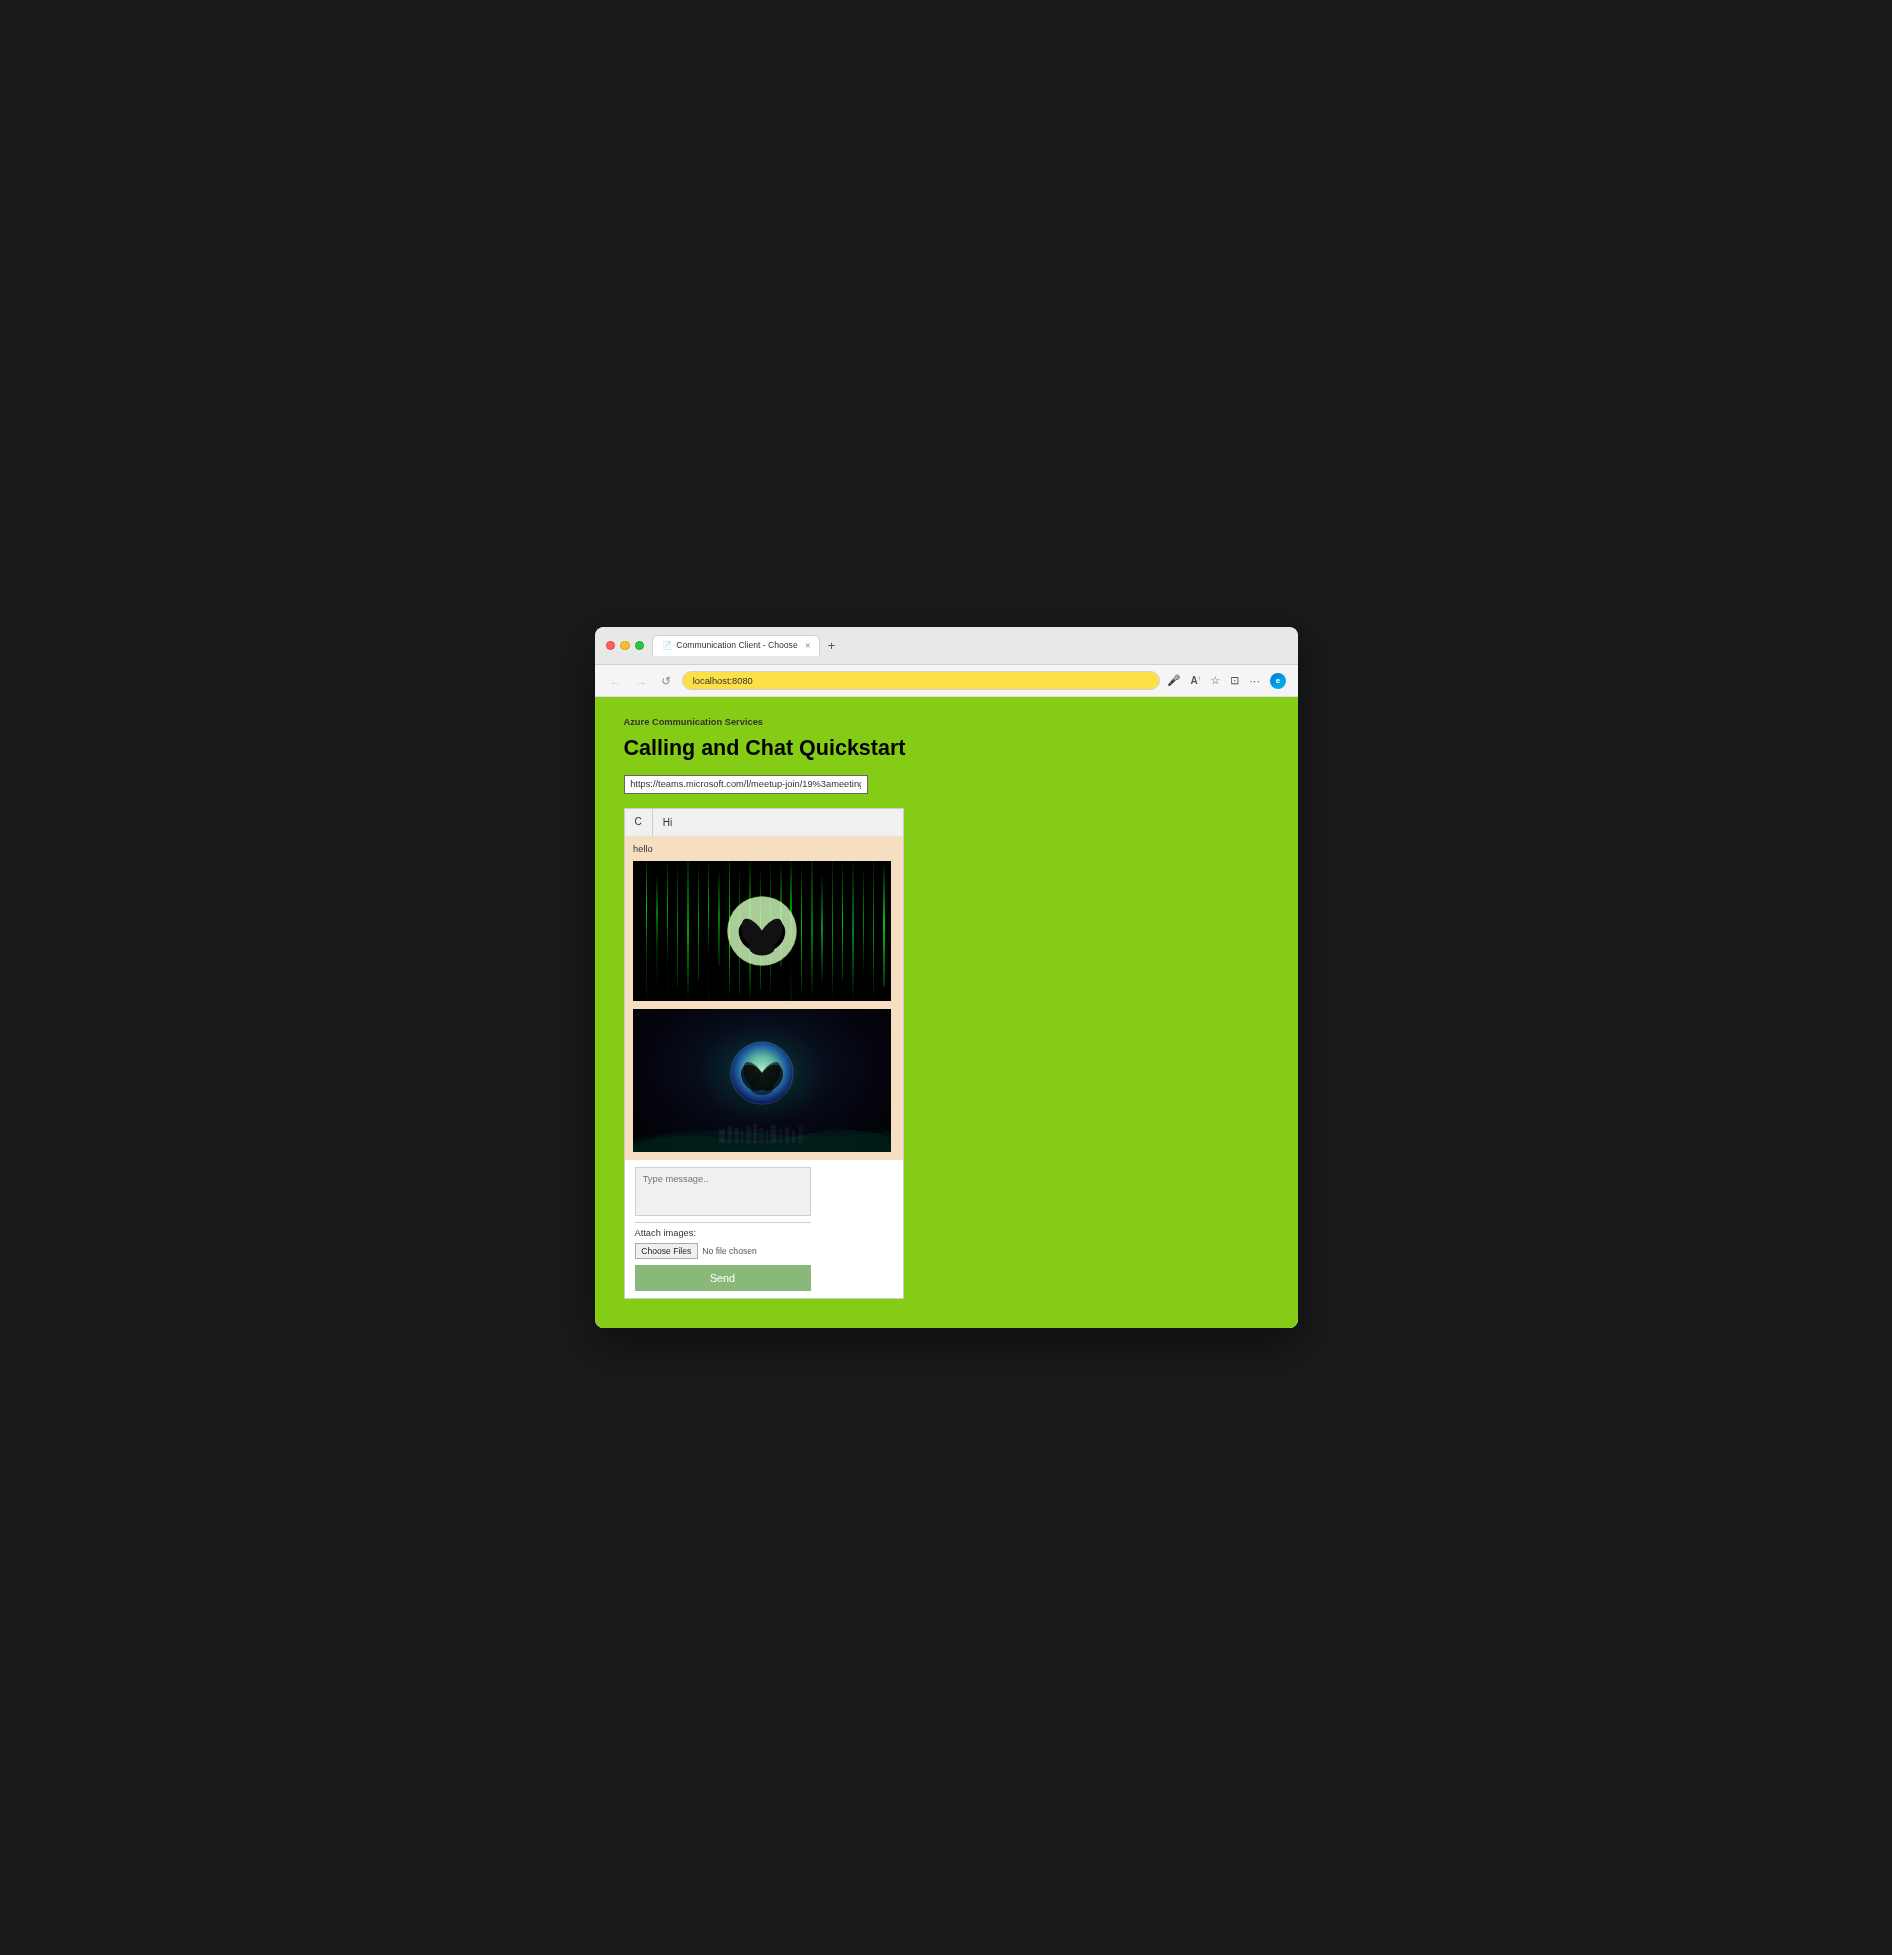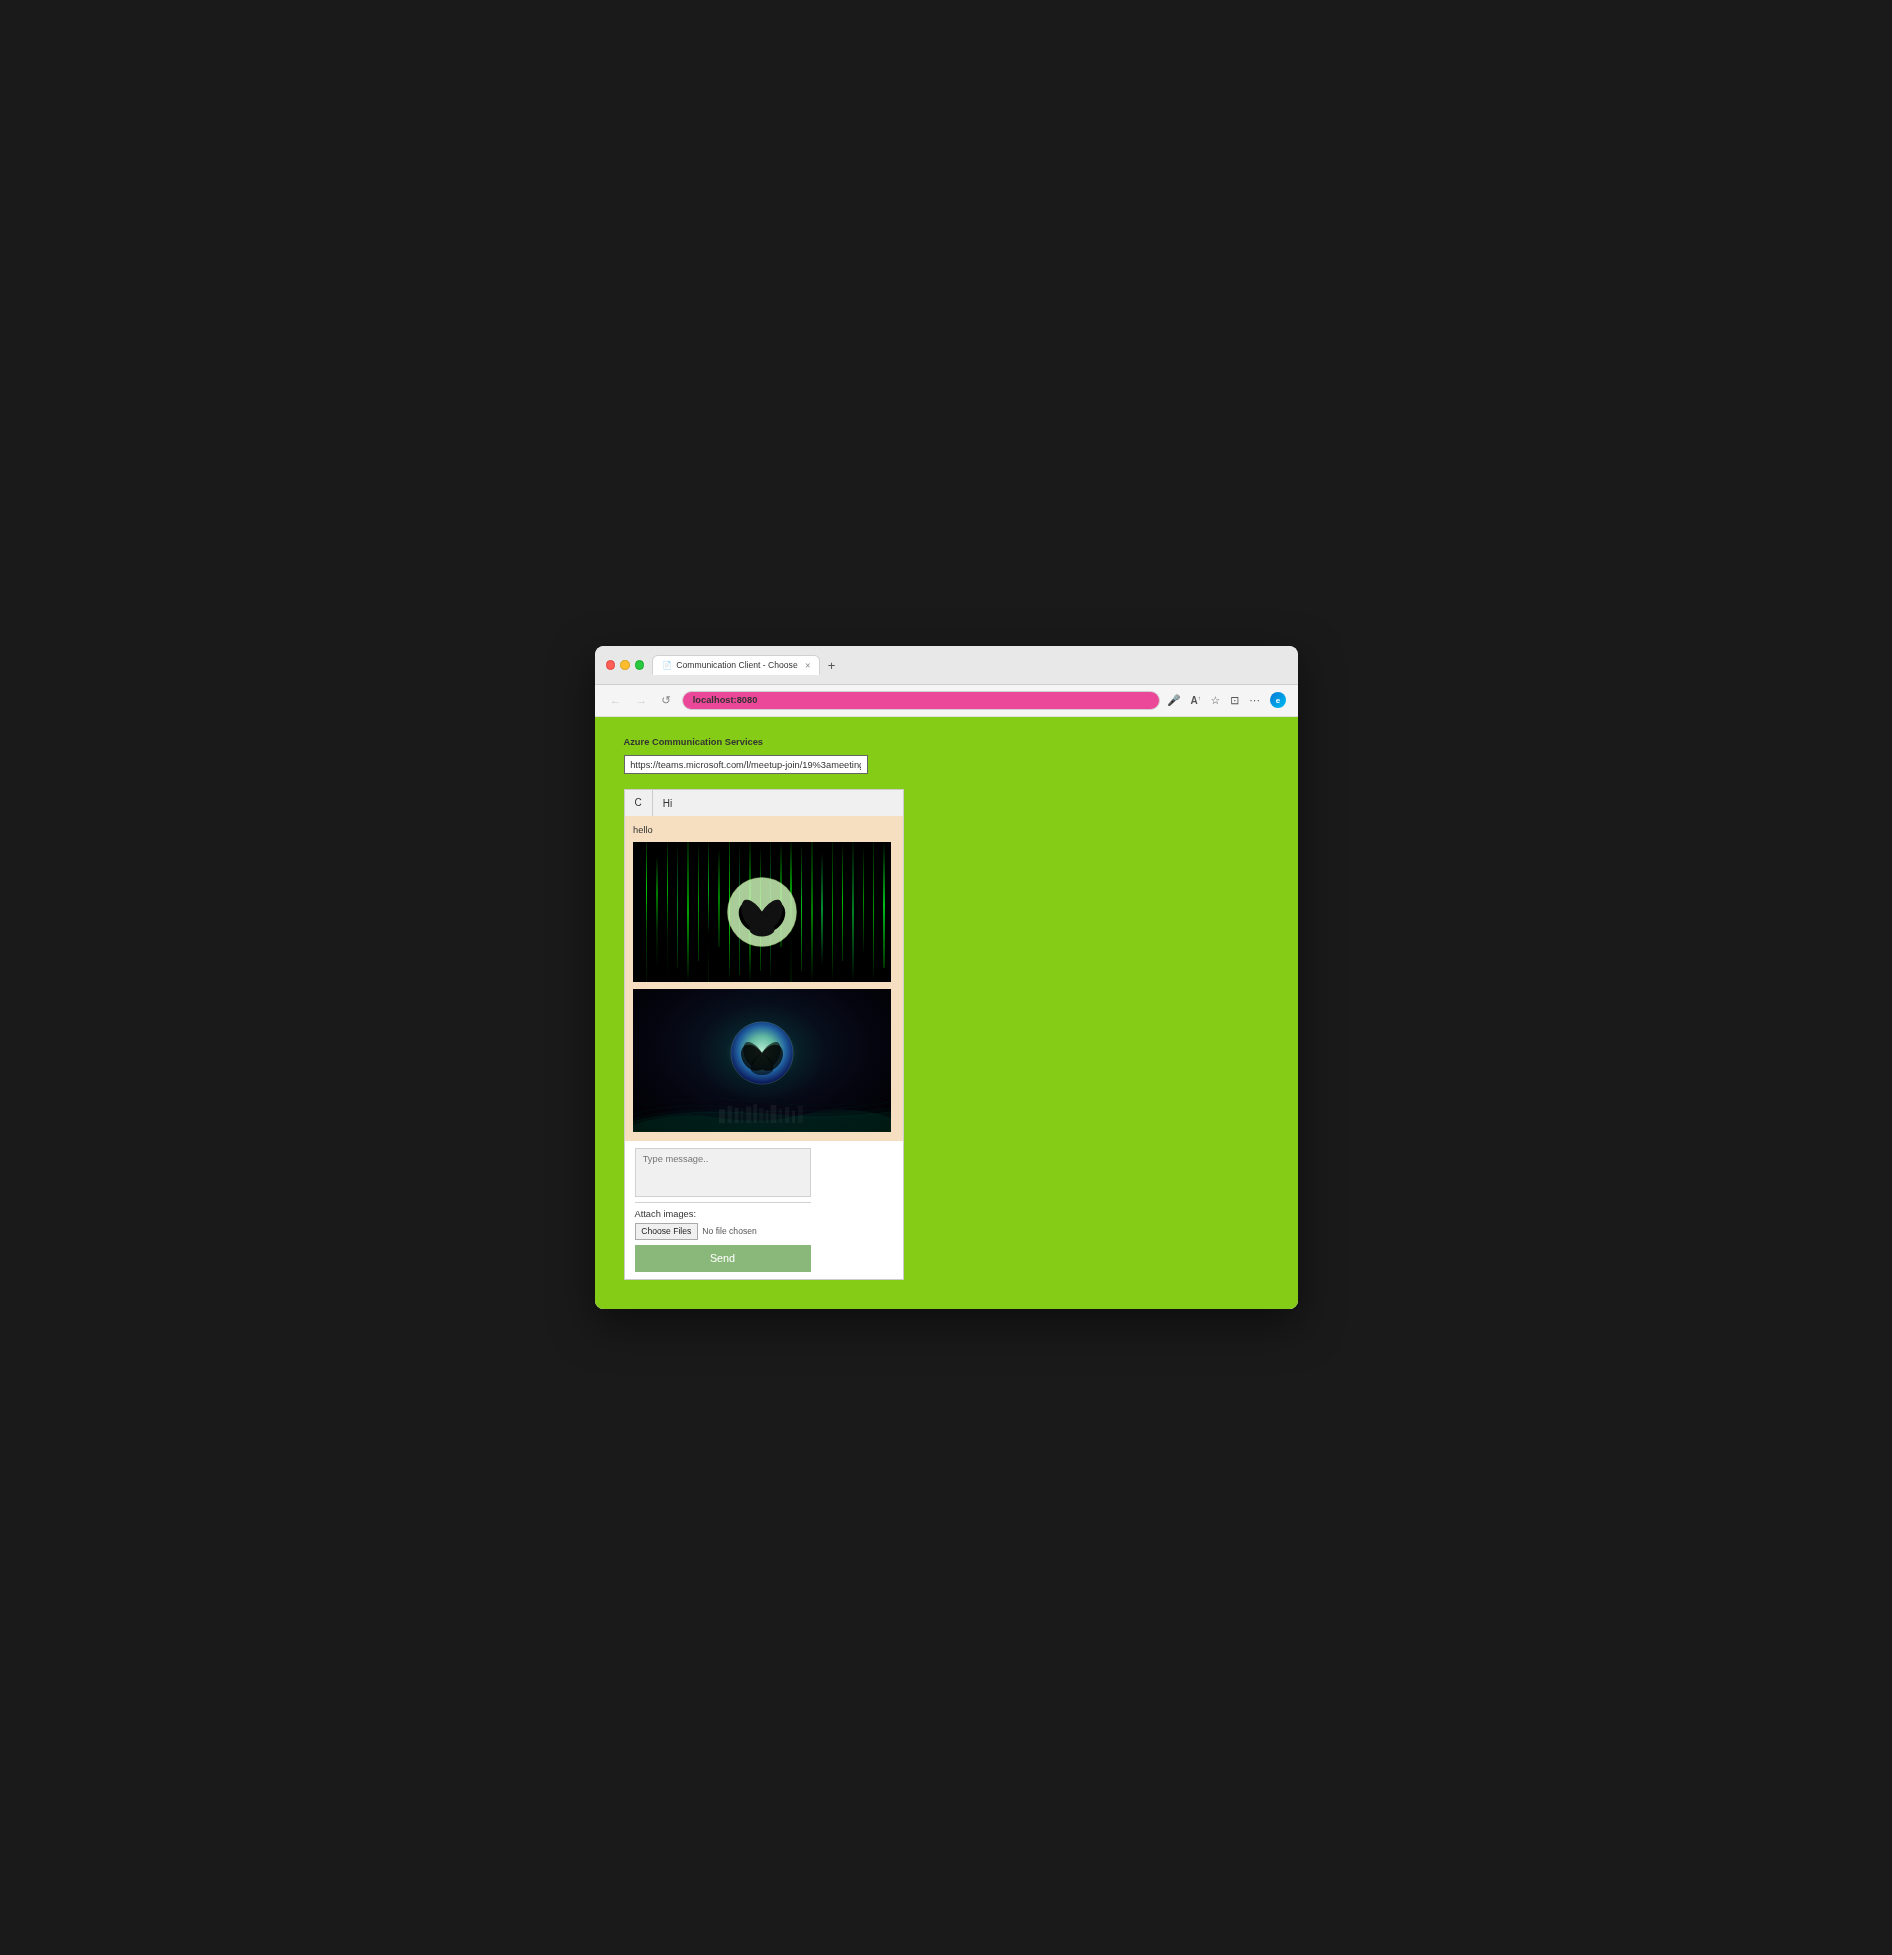--- a/index.html
+++ b/index.html
@@ -102,28 +102,27 @@
       color: #888;
       font-size: 11.5px;
       cursor: pointer;
       padding: 1.4px 3.6px;
     }
 
     .nav-btn:disabled { color: #ccc; cursor: default; }
 
     .address-input {
       flex: 1;
-      background: #ec4899;
+      background: #fde047;
       border: 0.7px solid #d0d0d0;
       border-radius: 14.3px;
       padding: 3.6px 10px;
       font-size: 9.3px;
       color: #333;
       outline: none;
-      font-weight: bold;
     }
 
     .toolbar-icons {
       display: flex;
       gap: 10px;
       align-items: center;
     }
 
     .toolbar-icon {
       font-size: 10.8px;
@@ -353,20 +352,21 @@
       <span class="toolbar-icon" style="font-size:10px;font-weight:bold;">A<sup style="font-size:5.7px;">↑</sup></span>
       <span class="toolbar-icon">☆</span>
       <span class="toolbar-icon">⊡</span>
       <span class="toolbar-icon">···</span>
       <div class="edge-icon">e</div>
     </div>
   </div>
 
   <div class="page-content">
     <div class="acs-label">Azure Communication Services</div>
+    <div class="page-title">Calling and Chat Quickstart</div>
 
     <input class="url-input" type="text" value="https://teams.microsoft.com/l/meetup-join/19%3ameeting_ZDk0ODll" style="">
 
     <div class="chat-container">
 
       <div style="display:flex; align-items:stretch;">
         <div style="background:#f0f0f0; border-right:0.7px solid #ccc; padding: 7.2px 10px; font-size:10px; color:#333; display:flex; align-items:flex-start; min-width:21.5px;">
           <span>C</span>
         </div>
         <div style="background:#f0f0f0; flex:1; padding:7.2px 10px;">

